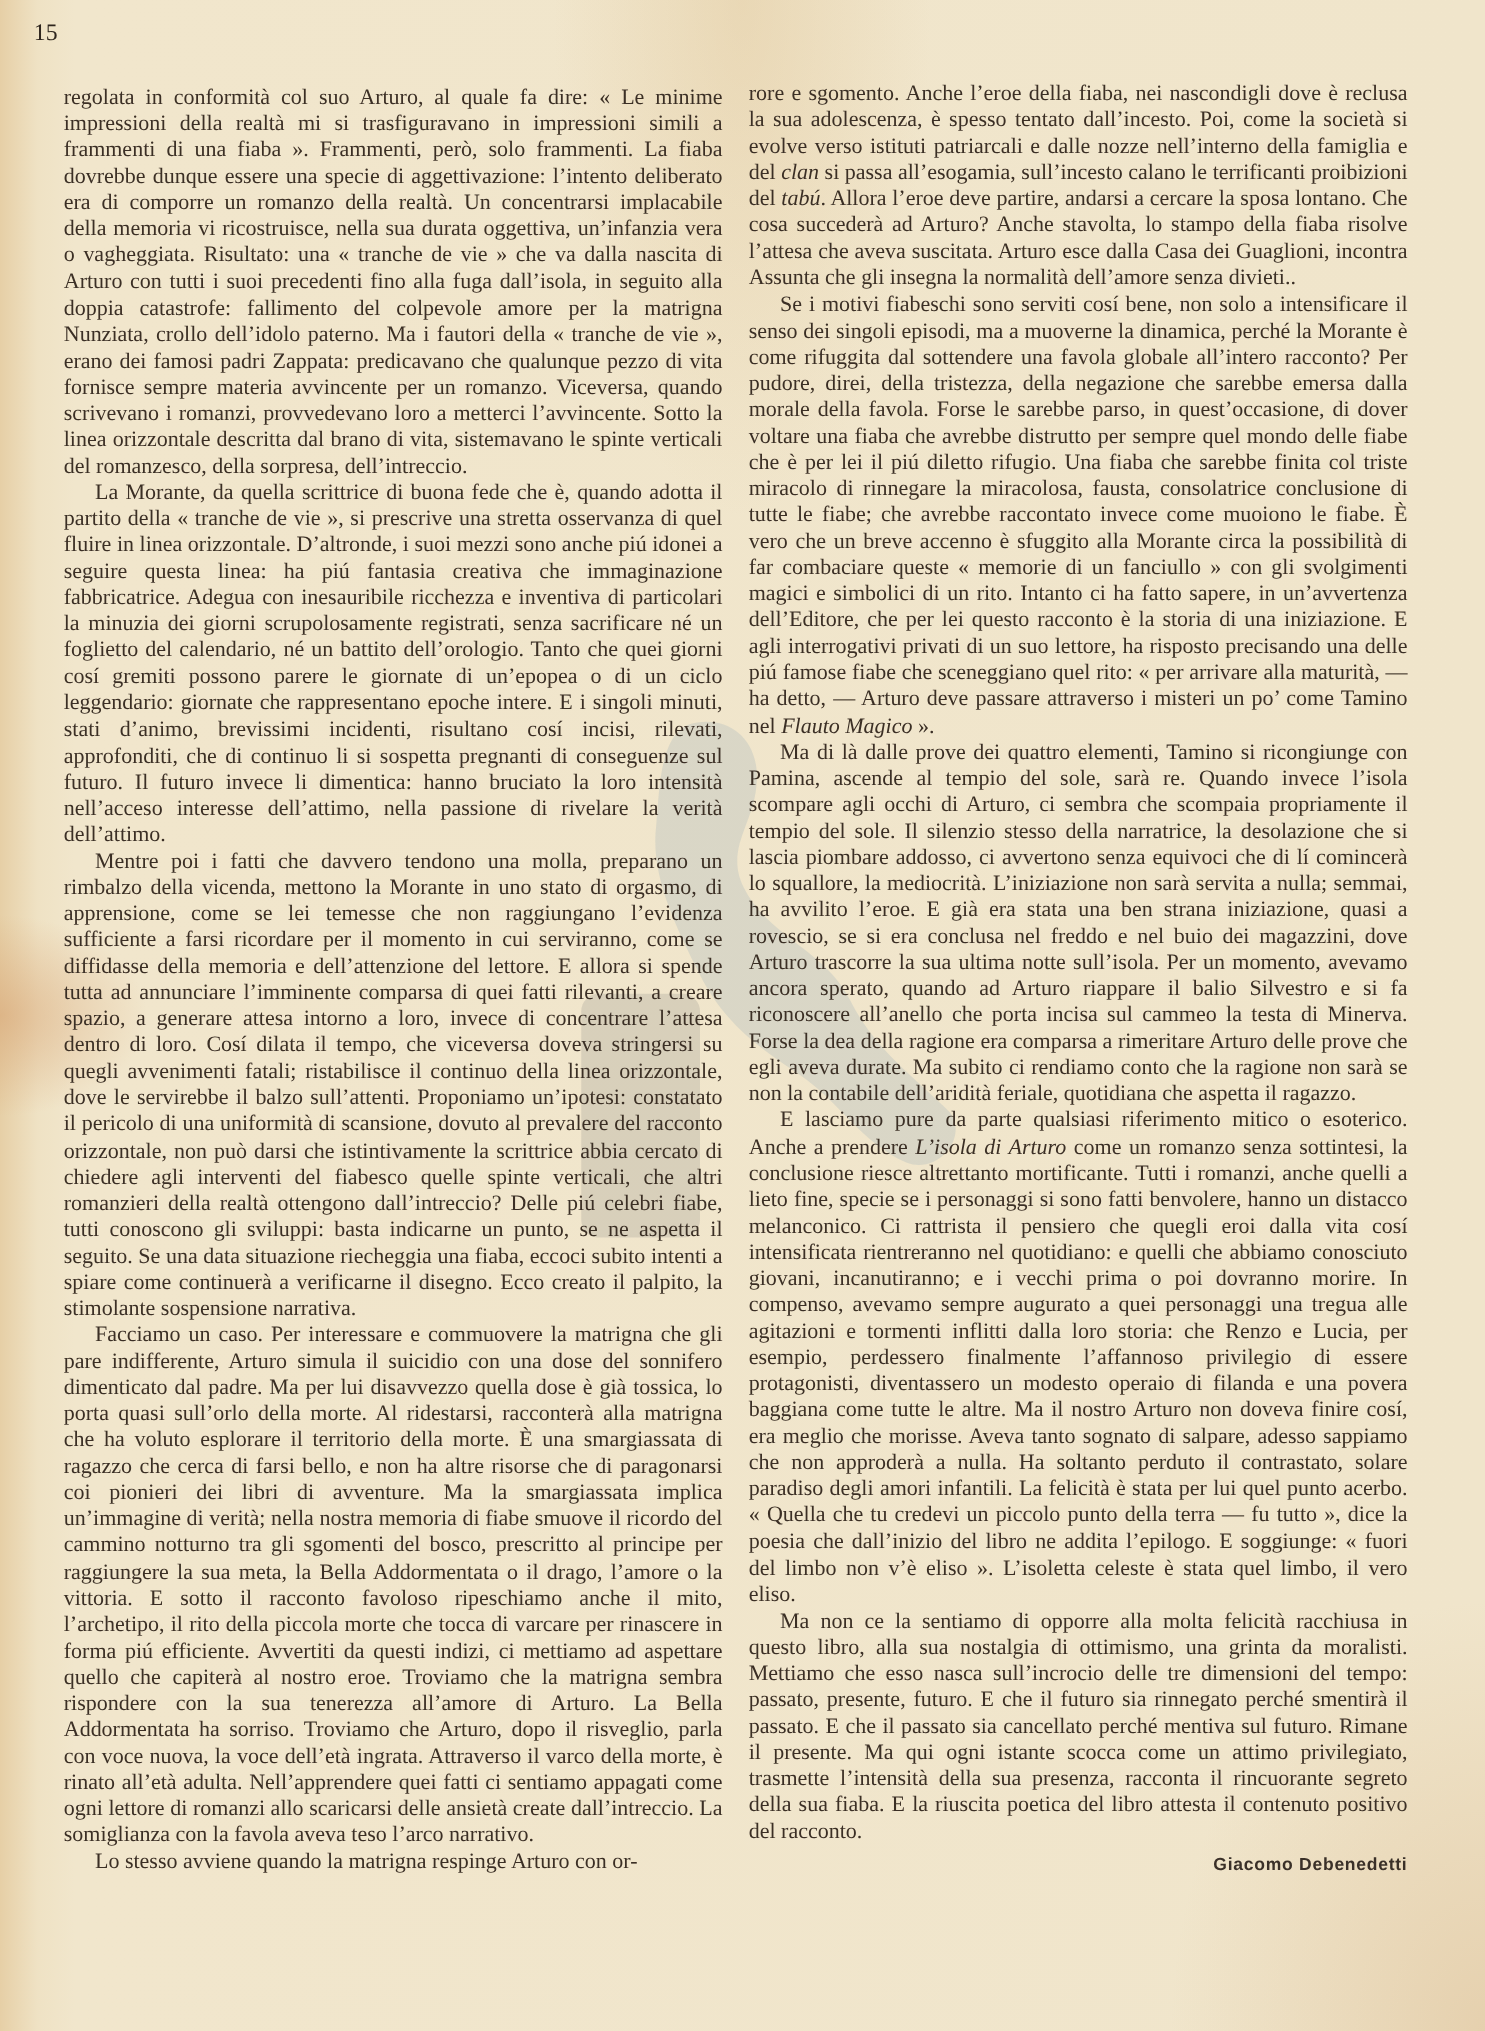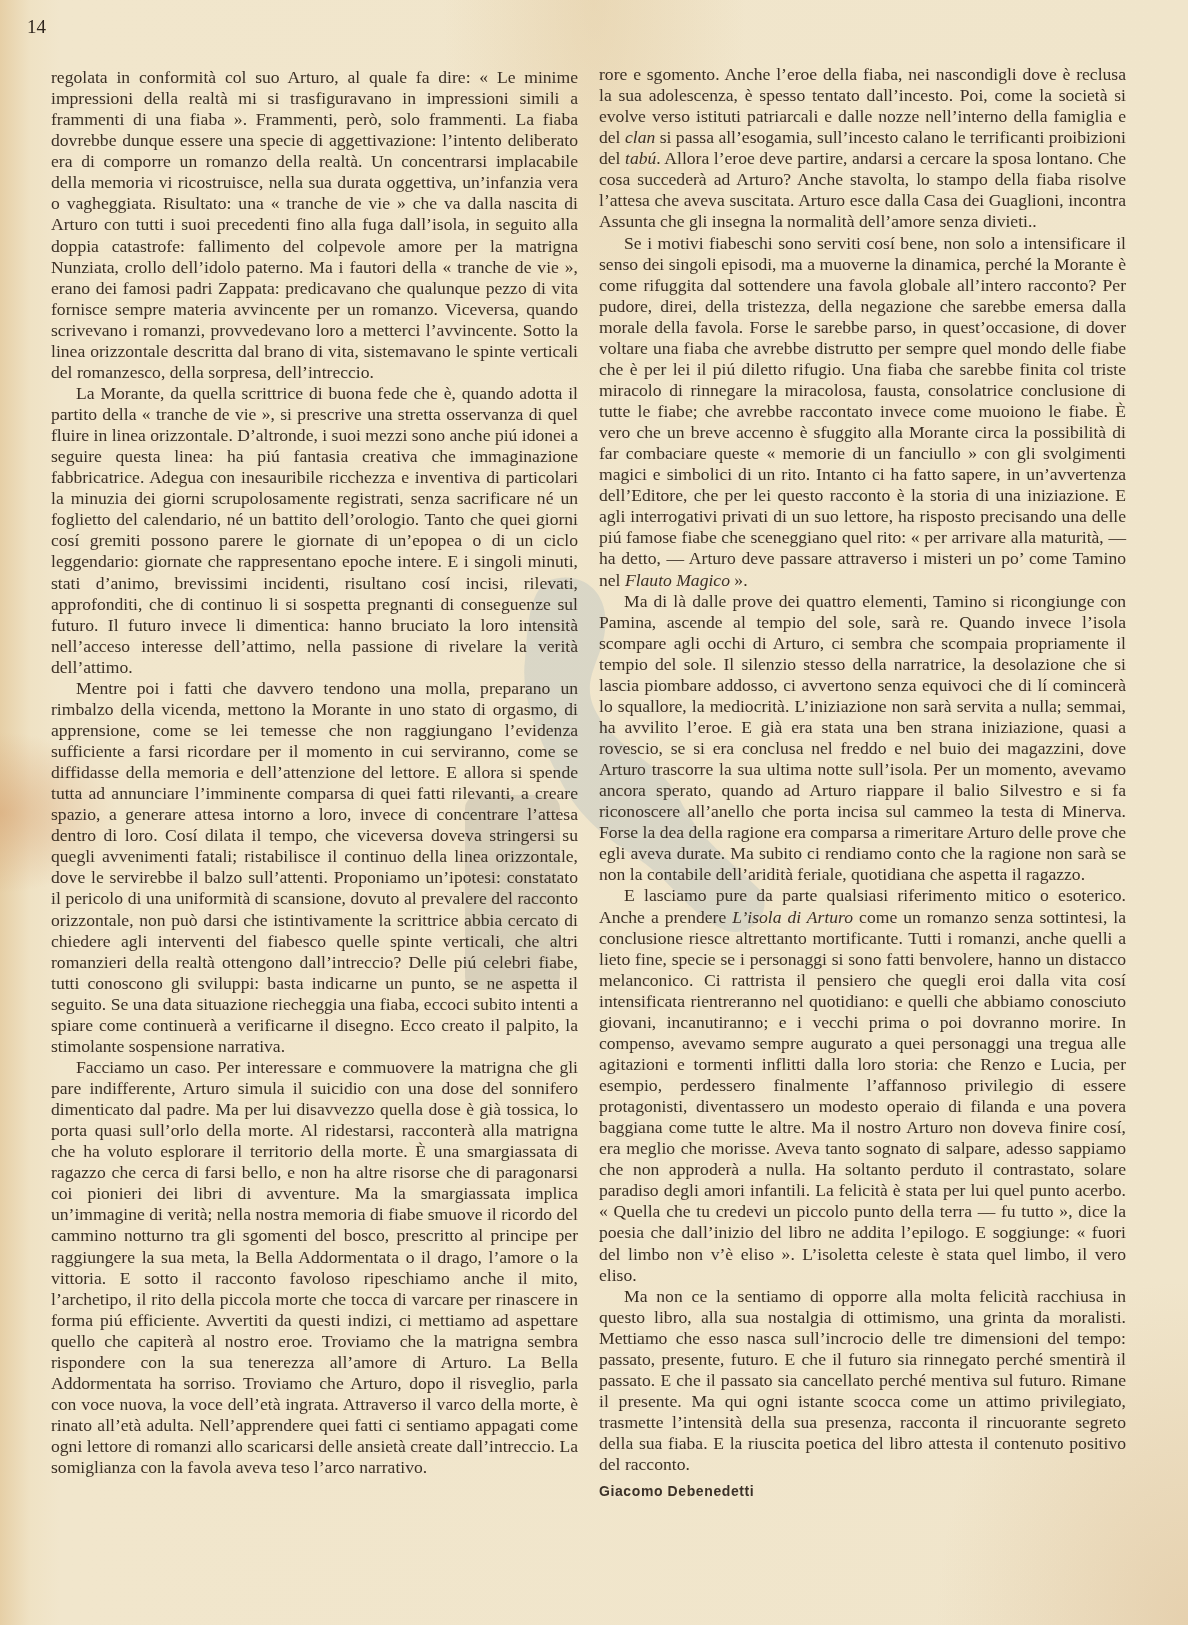--- a/index.html
+++ b/index.html
@@ -36,45 +36,47 @@
     text-align: justify;
     hyphens: manual;
     margin-left: 22px;
   }
   .col-left { left: 29px; }
   .col-right { left: 577px; top: 64px; width: 527px; }
   .column p { margin: 0; text-indent: 25px; }
   .column p.cont { text-indent: 0; }
   .column em { font-style: italic; }
   .signature {
+    text-align: right;
     font-family: "Liberation Sans", "DejaVu Sans", sans-serif;
     font-weight: bold;
     font-size: 14px;
     letter-spacing: 0.6px;
     margin-top: 6px;
     color: #3a3028;
   }
 </style>
 </head>
 <body>
 
 <div class="page">
 
   <svg class="watermark" viewBox="0 0 380 440" xmlns="http://www.w3.org/2000/svg">
     <path d="M120 20 C150 10 180 30 175 70 C172 100 150 120 165 150 C185 190 230 200 250 240 C270 280 300 300 330 330 C345 350 320 380 295 370 C260 355 240 320 210 300 C180 280 150 260 130 220 C110 180 90 140 95 100 C98 60 100 30 120 20 Z" fill="#8aa6b8" opacity="0.22"></path>
     <rect x="35" y="235" width="95" height="195" rx="14" fill="#7a7a7a" opacity="0.20"></rect>
   </svg>
 
-  <div class="page-number">14</div>
+  <div class="page-number">15</div>
 
   <div class="column col-left" id="col-left">
       <p class="cont">regolata in conformità col suo Arturo, al quale fa dire: « Le minime impressioni della realtà mi si trasfiguravano in impressioni simili a frammenti di una fiaba ». Frammenti, però, solo frammenti. La fiaba dovrebbe dunque essere una specie di aggettivazione: l’intento deliberato era di comporre un romanzo della realtà. Un concentrarsi implacabile della memoria vi ricostruisce, nella sua durata oggettiva, un’infanzia vera o vagheggiata. Risultato: una « tranche de vie » che va dalla nascita di Arturo con tutti i suoi precedenti fino alla fuga dall’isola, in seguito alla doppia catastrofe: fallimento del colpevole amore per la matrigna Nunziata, crollo dell’idolo paterno. Ma i fautori della « tranche de vie », erano dei famosi padri Zappata: predicavano che qualunque pezzo di vita fornisce sempre materia avvincente per un romanzo. Viceversa, quando scrivevano i romanzi, provvedevano loro a metterci l’avvincente. Sotto la linea orizzontale descritta dal brano di vita, sistemavano le spinte verticali del romanzesco, della sorpresa, dell’intreccio.</p>
       <p>La Morante, da quella scrittrice di buona fede che è, quando adotta il partito della « tranche de vie », si prescrive una stretta osservanza di quel fluire in linea orizzontale. D’altronde, i suoi mezzi sono anche piú idonei a seguire questa linea: ha piú fantasia creativa che immaginazione fabbricatrice. Adegua con inesauribile ricchezza e inventiva di particolari la minuzia dei giorni scrupolosamente registrati, senza sacrificare né un foglietto del calendario, né un battito dell’orologio. Tanto che quei giorni cosí gremiti possono parere le giornate di un’epopea o di un ciclo leggendario: giornate che rappresentano epoche intere. E i singoli minuti, stati d’animo, brevissimi incidenti, risultano cosí incisi, rilevati, approfonditi, che di continuo li si sospetta pregnanti di conseguenze sul futuro. Il futuro invece li dimentica: hanno bruciato la loro intensità nell’acceso interesse dell’attimo, nella passione di rivelare la verità dell’attimo.</p>
       <p>Mentre poi i fatti che davvero tendono una molla, preparano un rimbalzo della vicenda, mettono la Morante in uno stato di orgasmo, di apprensione, come se lei temesse che non raggiungano l’evidenza sufficiente a farsi ricordare per il momento in cui serviranno, come se diffidasse della memoria e dell’attenzione del lettore. E allora si spende tutta ad annunciare l’imminente comparsa di quei fatti rilevanti, a creare spazio, a generare attesa intorno a loro, invece di concentrare l’attesa dentro di loro. Cosí dilata il tempo, che viceversa doveva stringersi su quegli avvenimenti fatali; ristabilisce il continuo della linea orizzontale, dove le servirebbe il balzo sull’attenti. Proponiamo un’ipotesi: constatato il pericolo di una uniformità di scansione, dovuto al prevalere del racconto orizzontale, non può darsi che istintivamente la scrittrice abbia cercato di chiedere agli interventi del fiabesco quelle spinte verticali, che altri romanzieri della realtà ottengono dall’intreccio? Delle piú celebri fiabe, tutti conoscono gli sviluppi: basta indicarne un punto, se ne aspetta il seguito. Se una data situazione riecheggia una fiaba, eccoci subito intenti a spiare come continuerà a verificarne il disegno. Ecco creato il palpito, la stimolante sospensione narrativa.</p>
       <p>Facciamo un caso. Per interessare e commuovere la matrigna che gli pare indifferente, Arturo simula il suicidio con una dose del sonnifero dimenticato dal padre. Ma per lui disavvezzo quella dose è già tossica, lo porta quasi sull’orlo della morte. Al ridestarsi, racconterà alla matrigna che ha voluto esplorare il territorio della morte. È una smargiassata di ragazzo che cerca di farsi bello, e non ha altre risorse che di paragonarsi coi pionieri dei libri di avventure. Ma la smargiassata implica un’immagine di verità; nella nostra memoria di fiabe smuove il ricordo del cammino notturno tra gli sgomenti del bosco, prescritto al principe per raggiungere la sua meta, la Bella Addormentata o il drago, l’amore o la vittoria. E sotto il racconto favoloso ripeschiamo anche il mito, l’archetipo, il rito della piccola morte che tocca di varcare per rinascere in forma piú efficiente. Avvertiti da questi indizi, ci mettiamo ad aspettare quello che capiterà al nostro eroe. Troviamo che la matrigna sembra rispondere con la sua tenerezza all’amore di Arturo. La Bella Addormentata ha sorriso. Troviamo che Arturo, dopo il risveglio, parla con voce nuova, la voce dell’età ingrata. Attraverso il varco della morte, è rinato all’età adulta. Nell’apprendere quei fatti ci sentiamo appagati come ogni lettore di romanzi allo scaricarsi delle ansietà create dall’intreccio. La somiglianza con la favola aveva teso l’arco narrativo.</p>
+      <p>Lo stesso avviene quando la matrigna respinge Arturo con or-</p>
     </div>
 
   <div class="column col-right" id="col-right">
     <div id="col-right-body">
         <p class="cont"><span>rore e sgomento. Anche l’eroe della fiaba, nei nascondigli dove è reclusa la sua adolescenza, è spesso tentato dall’incesto. Poi, come la società si evolve verso istituti patriarcali e dalle nozze nell’interno della famiglia e del </span><em>clan</em><span> si passa all’esogamia, sull’incesto calano le terrificanti proibizioni del </span><em>tabú</em><span>. Allora l’eroe deve partire, andarsi a cercare la sposa lontano. Che cosa succederà ad Arturo? Anche stavolta, lo stampo della fiaba risolve l’attesa che aveva suscitata. Arturo esce dalla Casa dei Guaglioni, incontra Assunta che gli insegna la normalità dell’amore senza divieti..</span></p>
         <p><span>Se i motivi fiabeschi sono serviti cosí bene, non solo a intensificare il senso dei singoli episodi, ma a muoverne la dinamica, perché la Morante è come rifuggita dal sottendere una favola globale all’intero racconto? Per pudore, direi, della tristezza, della negazione che sarebbe emersa dalla morale della favola. Forse le sarebbe parso, in quest’occasione, di dover voltare una fiaba che avrebbe distrutto per sempre quel mondo delle fiabe che è per lei il piú diletto rifugio. Una fiaba che sarebbe finita col triste miracolo di rinnegare la miracolosa, fausta, consolatrice conclusione di tutte le fiabe; che avrebbe raccontato invece come muoiono le fiabe. È vero che un breve accenno è sfuggito alla Morante circa la possibilità di far combaciare queste « memorie di un fanciullo » con gli svolgimenti magici e simbolici di un rito. Intanto ci ha fatto sapere, in un’avvertenza dell’Editore, che per lei questo racconto è la storia di una iniziazione. E agli interrogativi privati di un suo lettore, ha risposto precisando una delle piú famose fiabe che sceneggiano quel rito: « per arrivare alla maturità, — ha detto, — Arturo deve passare attraverso i misteri un po’ come Tamino nel </span><em>Flauto Magico</em><span> ».</span></p>
         <p><span>Ma di là dalle prove dei quattro elementi, Tamino si ricongiunge con Pamina, ascende al tempio del sole, sarà re. Quando invece l’isola scompare agli occhi di Arturo, ci sembra che scompaia propriamente il tempio del sole. Il silenzio stesso della narratrice, la desolazione che si lascia piombare addosso, ci avvertono senza equivoci che di lí comincerà lo squallore, la mediocrità. L’iniziazione non sarà servita a nulla; semmai, ha avvilito l’eroe. E già era stata una ben strana iniziazione, quasi a rovescio, se si era conclusa nel freddo e nel buio dei magazzini, dove Arturo trascorre la sua ultima notte sull’isola. Per un momento, avevamo ancora sperato, quando ad Arturo riappare il balio Silvestro e si fa riconoscere all’anello che porta incisa sul cammeo la testa di Minerva. Forse la dea della ragione era comparsa a rimeritare Arturo delle prove che egli aveva durate. Ma subito ci rendiamo conto che la ragione non sarà se non la contabile dell’aridità feriale, quotidiana che aspetta il ragazzo.</span></p>
         <p><span>E lasciamo pure da parte qualsiasi riferimento mitico o esoterico. Anche a prendere </span><em>L’isola di Arturo</em><span> come un romanzo senza sottintesi, la conclusione riesce altrettanto mortificante. Tutti i romanzi, anche quelli a lieto fine, specie se i personaggi si sono fatti benvolere, hanno un distacco melanconico. Ci rattrista il pensiero che quegli eroi dalla vita cosí intensificata rientreranno nel quotidiano: e quelli che abbiamo conosciuto giovani, incanutiranno; e i vecchi prima o poi dovranno morire. In compenso, avevamo sempre augurato a quei personaggi una tregua alle agitazioni e tormenti inflitti dalla loro storia: che Renzo e Lucia, per esempio, perdessero finalmente l’affannoso privilegio di essere protagonisti, diventassero un modesto operaio di filanda e una povera baggiana come tutte le altre. Ma il nostro Arturo non doveva finire cosí, era meglio che morisse. Aveva tanto sognato di salpare, adesso sappiamo che non approderà a nulla. Ha soltanto perduto il contrastato, solare paradiso degli amori infantili. La felicità è stata per lui quel punto acerbo. « Quella che tu credevi un piccolo punto della terra — fu tutto », dice la poesia che dall’inizio del libro ne addita l’epilogo. E soggiunge: « fuori del limbo non v’è eliso ». L’isoletta celeste è stata quel limbo, il vero eliso.</span></p>
         <p><span>Ma non ce la sentiamo di opporre alla molta felicità racchiusa in questo libro, alla sua nostalgia di ottimismo, una grinta da moralisti. Mettiamo che esso nasca sull’incrocio delle tre dimensioni del tempo: passato, presente, futuro. E che il futuro sia rinnegato perché smentirà il passato. E che il passato sia cancellato perché mentiva sul futuro. Rimane il presente. Ma qui ogni istante scocca come un attimo privilegiato, trasmette l’intensità della sua presenza, racconta il rincuorante segreto della sua fiaba. E la riuscita poetica del libro attesta il contenuto positivo del racconto.</span></p>
       </div>

